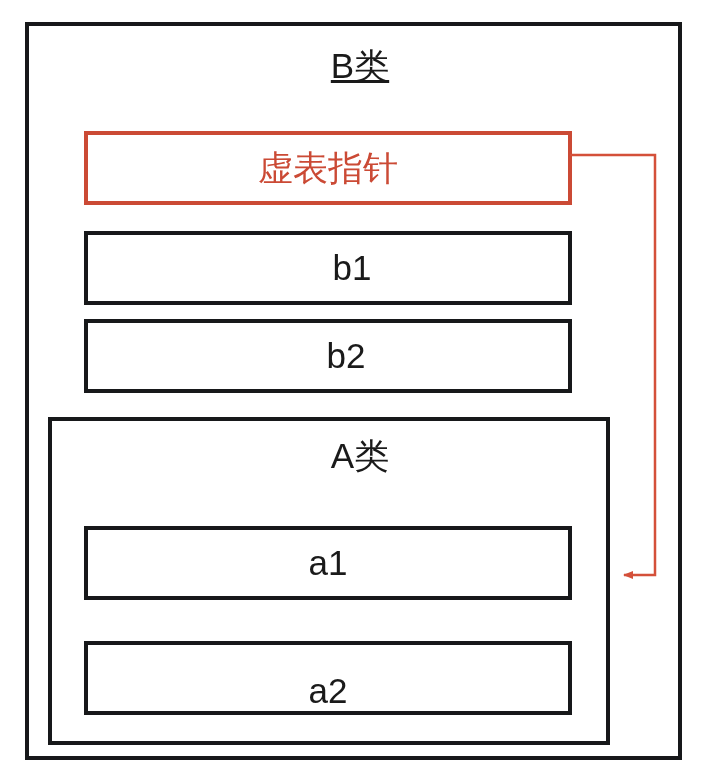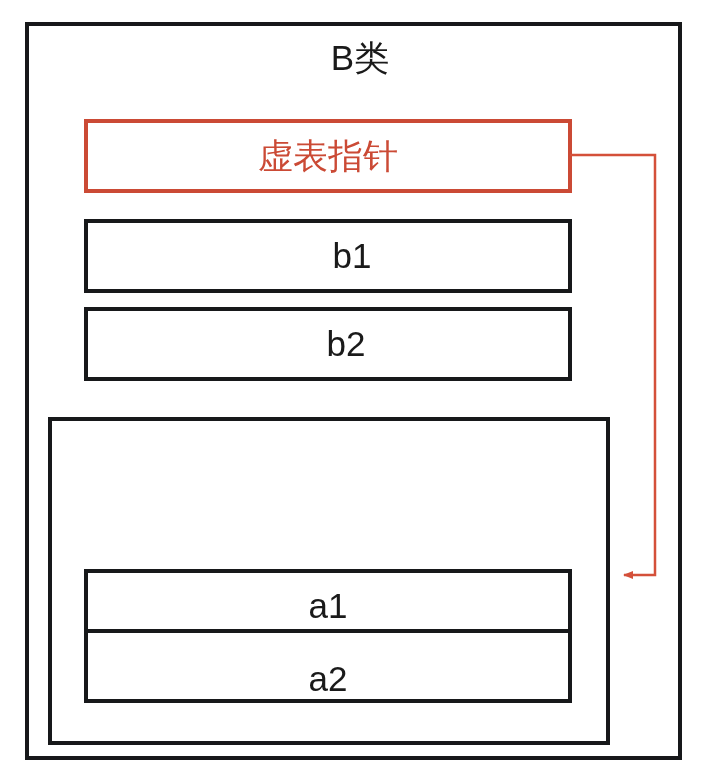--- a/index.html
+++ b/index.html
@@ -47,55 +47,56 @@
     position: absolute;
     width: 100%;
     left: 0;
     text-align: center;
     color: #1a1a1a;
     font-size: 35px;
     line-height: 40px;
     letter-spacing: 0px;
     white-space: nowrap;
   }
-  .title-b { top: 38px; }
+  .title-b { top: 46px; text-decoration: underline; }
   .title-a { top: 436px; }
 
   
   .slot {
     position: absolute;
     left: 84px;
     width: 488px;
     height: 74px;
     box-sizing: border-box;
     background: #ffffff;
     display: flex;
     align-items: center;
     justify-content: center;
+    margin-top: 12px;
   }
   .slot-black {
     border: 4px solid #17181a;
   }
   .slot-red {
     border: 4px solid #cb4a35;
   }
   .slot-label {
     font-size: 35px;
     line-height: 40px;
     color: #1a1a1a;
     white-space: nowrap;
   }
   .slot-red .slot-label {
     color: #cb4a35;
   }
 
   .slot-vptr { top: 119px; }
   .slot-b1   { top: 219px; padding-left: 48px; }
   .slot-b2   { top: 307px; padding-left: 36px; }
-  .slot-a1   { top: 569px; }
+  .slot-a1   { top: 514px; }
   .slot-a2   { top: 629px; align-items: flex-end; }
 
   
   .connector-svg {
     position: absolute;
     left: 0;
     top: 0;
     width: 720px;
     height: 776px;
     pointer-events: none;
@@ -118,20 +119,21 @@
   <div class="slot slot-black slot-b1">
     <span class="slot-label">b1</span>
   </div>
 
   <div class="slot slot-black slot-b2">
     <span class="slot-label">b2</span>
   </div>
 
   <div class="inner-box"></div>
 
+  <div class="class-title title-a">A类</div>
 
   <div class="slot slot-black slot-a1">
     <span class="slot-label">a1</span>
   </div>
 
   <div class="slot slot-black slot-a2">
     <span class="slot-label">a2</span>
   </div>
 
   <svg class="connector-svg" viewBox="0 0 720 776">

